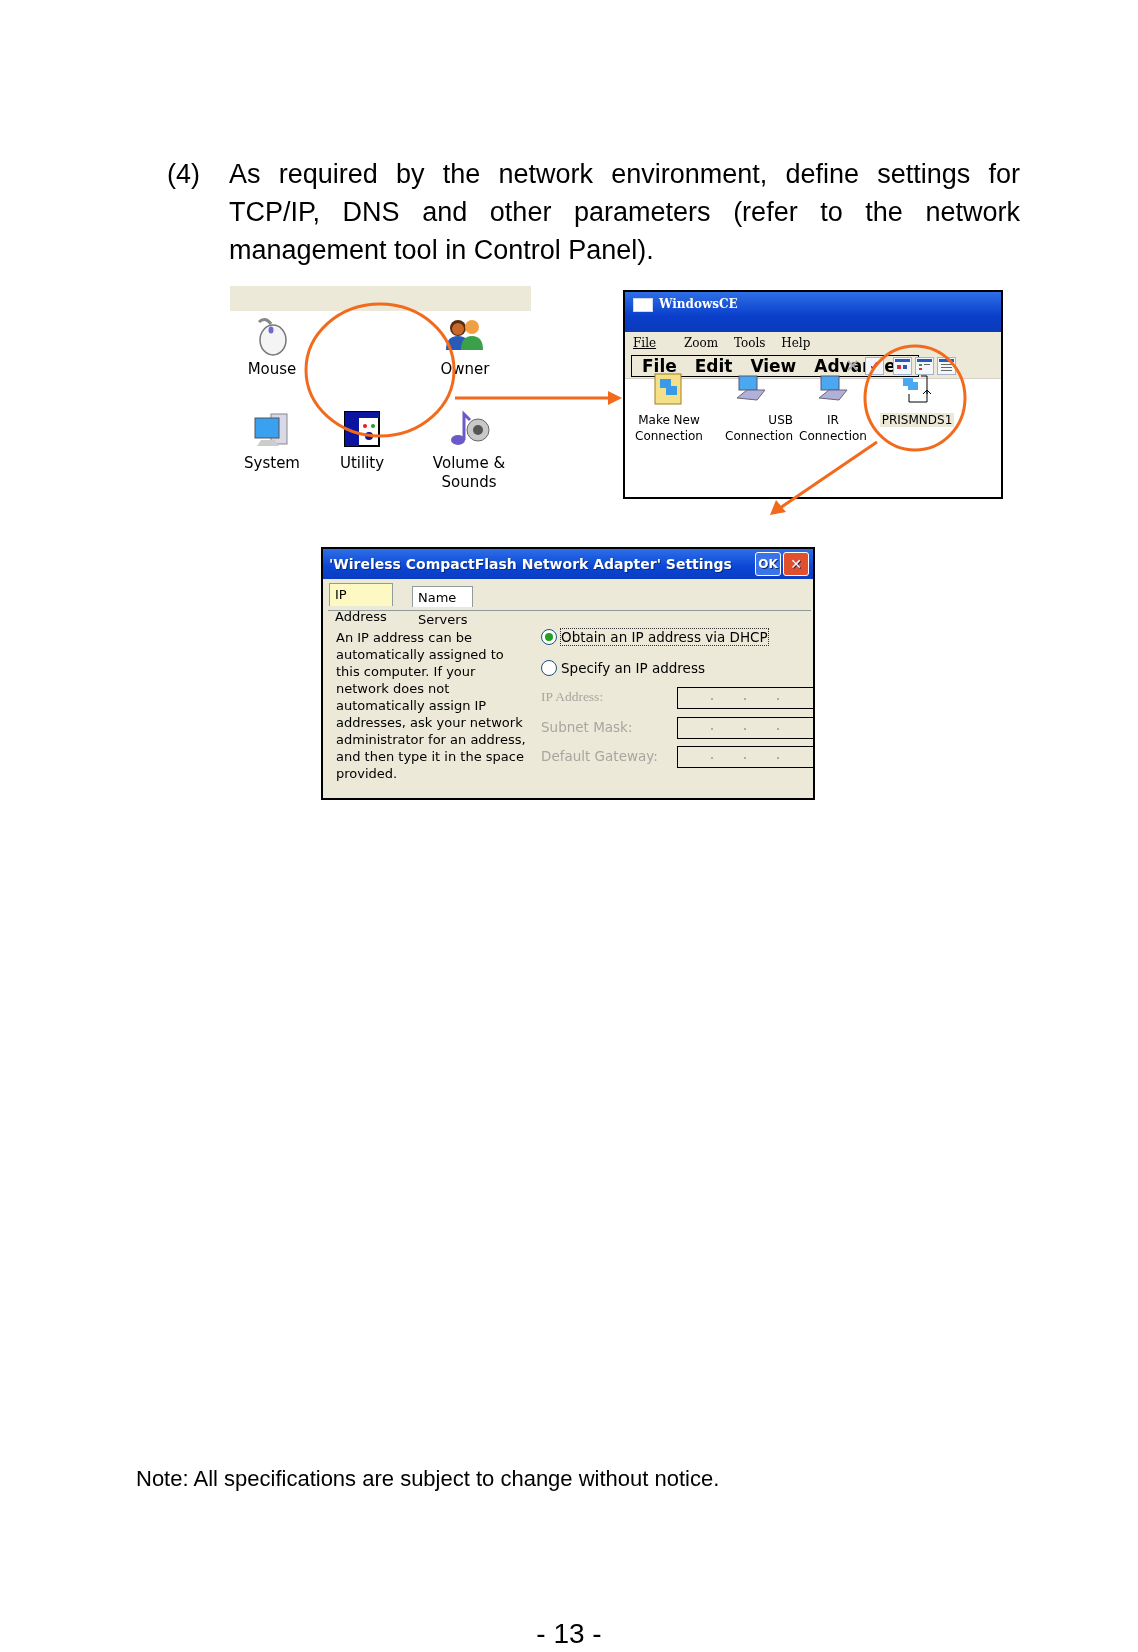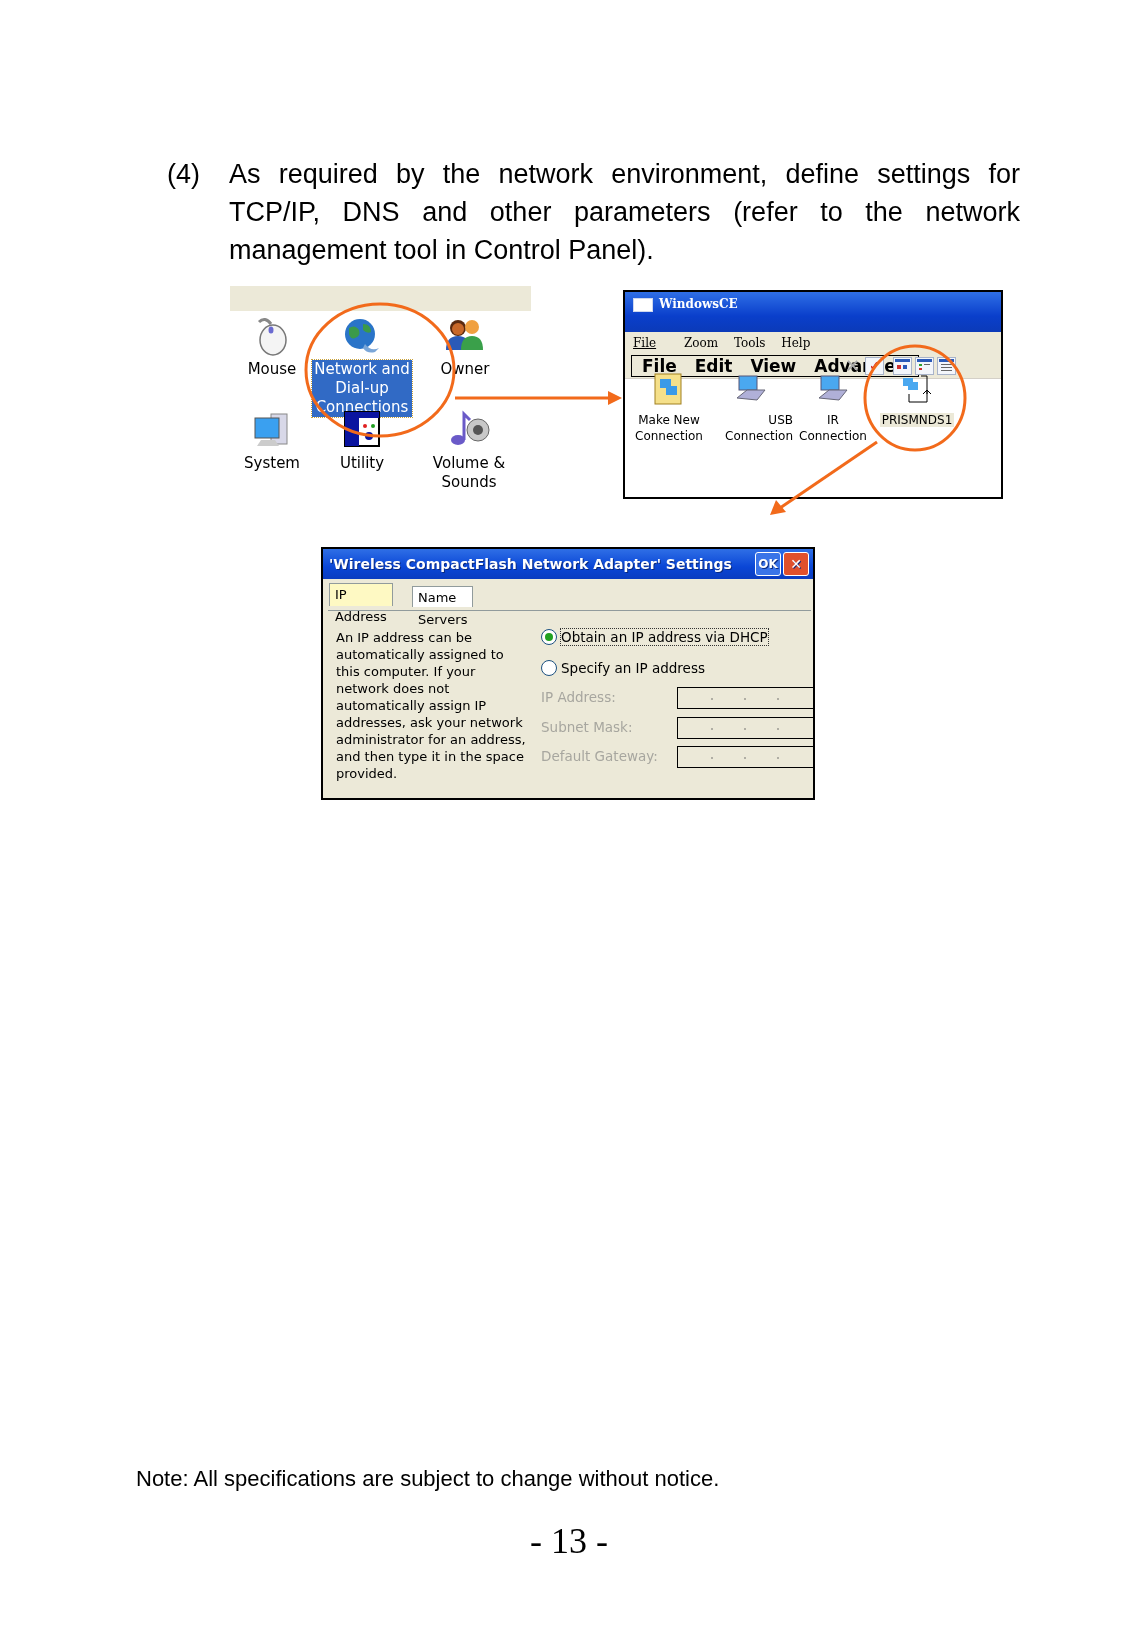--- a/index.html
+++ b/index.html
@@ -2,21 +2,21 @@
 <html><head>
 <meta charset="utf-8">
 <style>
   html,body{margin:0;padding:0;background:#fff;}
   body{width:1138px;height:1652px;position:relative;overflow:hidden;font-family:"Liberation Sans",sans-serif;color:#000;}
   .abs{position:absolute;}
   .para{left:167px;top:155px;width:835px;font-size:27px;line-height:38px;}
   .para .num{position:absolute;left:0;top:0;}
   .para .txt{position:absolute;left:56px;top:0;width:791px;text-align:justify;text-align-last:left;margin-left:6px;}
   .note{left:136px;top:1466px;font-size:22px;}
-  .pagenum{left:0;width:1138px;text-align:center;top:1520px;font-family:Liberation Serif, serif;font-size:36px;}
+  .pagenum{left:0;width:1138px;text-align:center;top:1618px;font-family:Liberation Sans, sans-serif;font-size:28px;}
 
   
   .cp{left:230px;top:286px;width:301px;height:224px;background:#fff;font-family:"DejaVu Sans",sans-serif;font-size:15px;color:#000;}
   .cp .band{position:absolute;left:0;top:0;width:301px;height:25px;background:#ece9d8;}
   .cp .item{position:absolute;width:100px;text-align:center;line-height:19px;}
   .cp .ico{width:42px;height:40px;margin:0 auto 4px auto;position:relative;}
   .cp .sel{background:#316ac5;color:#fff;outline:1px dotted #c9a23a;display:inline-block;padding:0 2px;}
 
   
   .wce{left:623px;top:290px;width:376px;height:205px;border:2px solid #000;background:#fff;font-family:"DejaVu Sans",sans-serif;overflow:hidden;}
@@ -67,34 +67,20 @@
     <div class="ico">
       <svg width="42" height="40" viewBox="0 0 42 40">
           <path d="M8 6 q6 -6 12 2" stroke="#888" stroke-width="3" fill="none"></path>
           <ellipse cx="22" cy="24" rx="13" ry="15" fill="#f4f4f4" stroke="#777" stroke-width="1.5"></ellipse>
           <ellipse cx="20" cy="14" rx="2.5" ry="3.5" fill="#6a6ad0"></ellipse>
         </svg>
     </div>
     <span>Mouse</span>
   </div>
 
-  <div class="item" style="left:82px;top:30px;">
-    <div class="ico">
-      <svg width="42" height="40" viewBox="0 0 42 40">
-          <circle cx="19" cy="18" r="15" fill="#2a74c8"></circle>
-          <path d="M8 12 q6 -4 10 2 q2 6 -4 8 q-4 2 -6 -4z M22 8 q8 0 8 8 q-4 2 -8 -2z" fill="#3b9a4a"></path>
-          <path d="M24 28 q6 8 14 4 l-4 4 q-8 2 -12 -4z" fill="#7aa6d8"></path>
-        </svg>
-    </div>
-    <span class="sel">
-      <span>Network and</span><br>
-      <span>Dial-up</span><br>
-      <span>Connections</span>
-    </span>
-  </div>
 
   <div class="item" style="left:185px;top:30px;">
     <div class="ico">
       <svg width="42" height="40" viewBox="0 0 42 40">
           <circle cx="14" cy="12" r="8" fill="#5a2a10"></circle>
           <circle cx="14" cy="13" r="6" fill="#c8682a"></circle>
           <path d="M2 34 q0 -14 12 -14 q12 0 12 14z" fill="#2a5ab8"></path>
           <circle cx="28" cy="11" r="7" fill="#f0a040"></circle>
           <path d="M17 34 q0 -14 11 -14 q11 0 11 14z" fill="#3aa04a"></path>
         </svg>
@@ -238,21 +224,21 @@
 
   <div class="desc">An IP address can be automatically assigned to this computer.  If your network does not automatically assign IP addresses, ask your network administrator for an address, and then type it in the space provided.</div>
 
   <div class="radio" style="top:80px;">
     <span class="r on"></span><span class="lbl focus">Obtain an IP address via DHCP</span>
   </div>
   <div class="radio" style="top:111px;">
     <span class="r"></span><span class="lbl">Specify an IP address</span>
   </div>
 
-  <div class="flabel" style="top:140px;">IP Address:</div>
+  <div class="flabel" style="top:140px;font-family:Liberation Serif, serif;">IP Address:</div>
   <div class="ipbox" style="top:138px;">
       <i style="left:33px"></i>
       <i style="left:66px"></i>
       <i style="left:99px"></i>
     </div>
 
   <div class="flabel" style="top:170px;">Subnet Mask:</div>
   <div class="ipbox" style="top:168px;">
       <i style="left:33px"></i>
       <i style="left:66px"></i>

